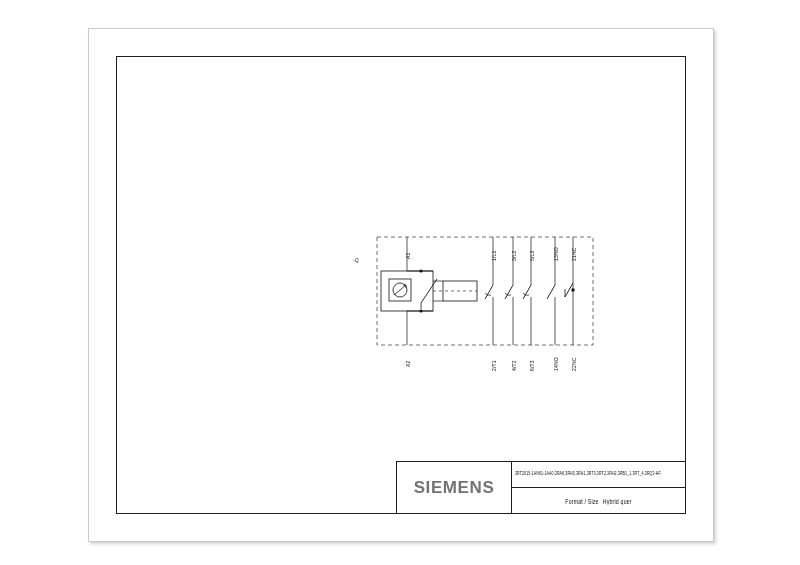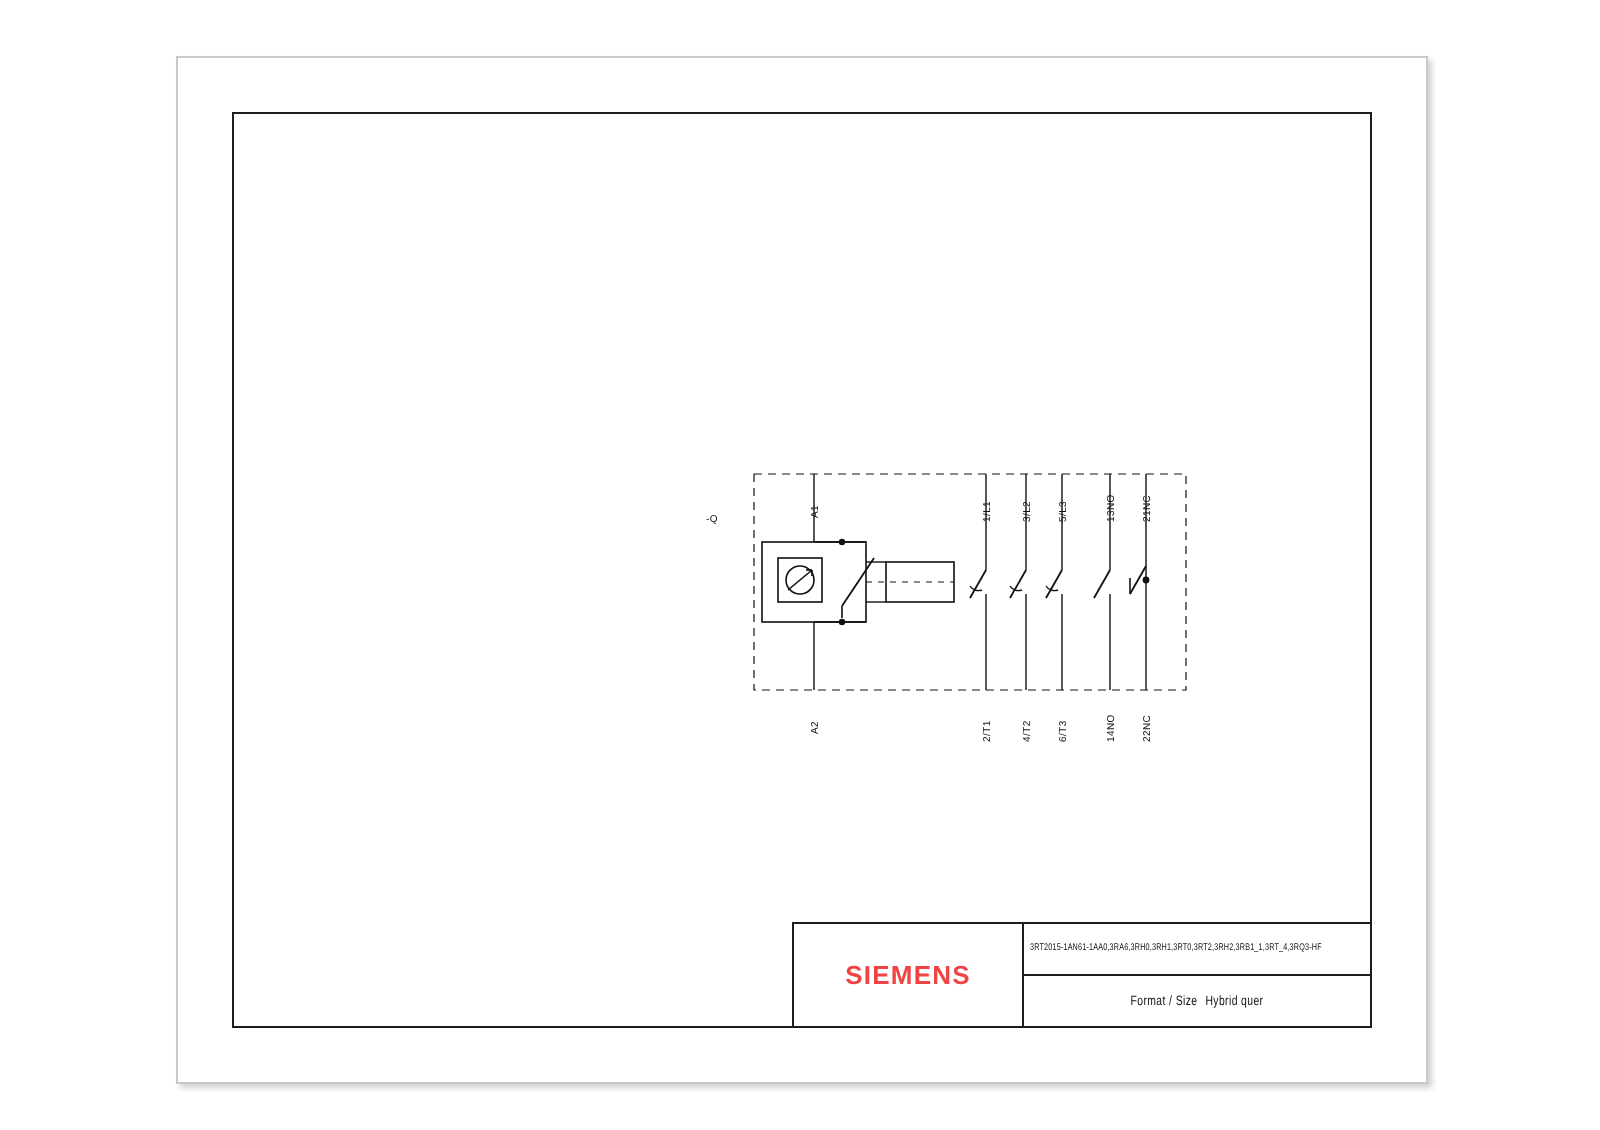--- a/index.html
+++ b/index.html
@@ -51,24 +51,24 @@
   #tb-logo {
     width: 115px;
     border-right: 1px solid #1d1d1d;
     box-sizing: border-box;
     display: flex;
     align-items: center;
     justify-content: center;
   }
   #tb-logo .brand {
     font-family: "Liberation Sans", sans-serif;
-    font-size: 13px;
+    font-size: 17px;
     font-weight: bold;
     letter-spacing: 0.6px;
-    color: #ef4444;
+    color: #737373;
   }
   #tb-right {
     flex: 1;
     display: flex;
     flex-direction: column;
   }
   #tb-order {
     height: 26px;
     border-bottom: 1px solid #1d1d1d;
     box-sizing: border-box;

